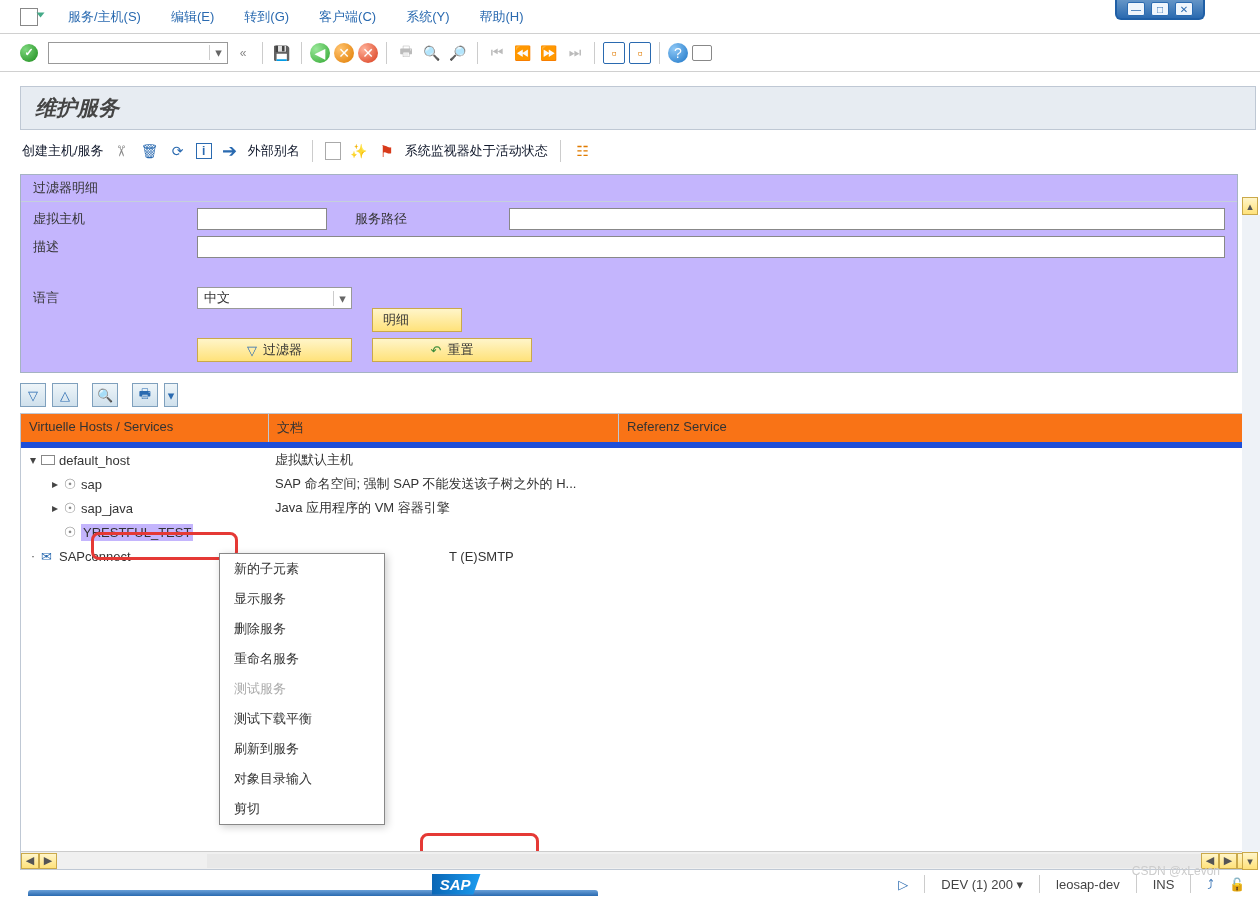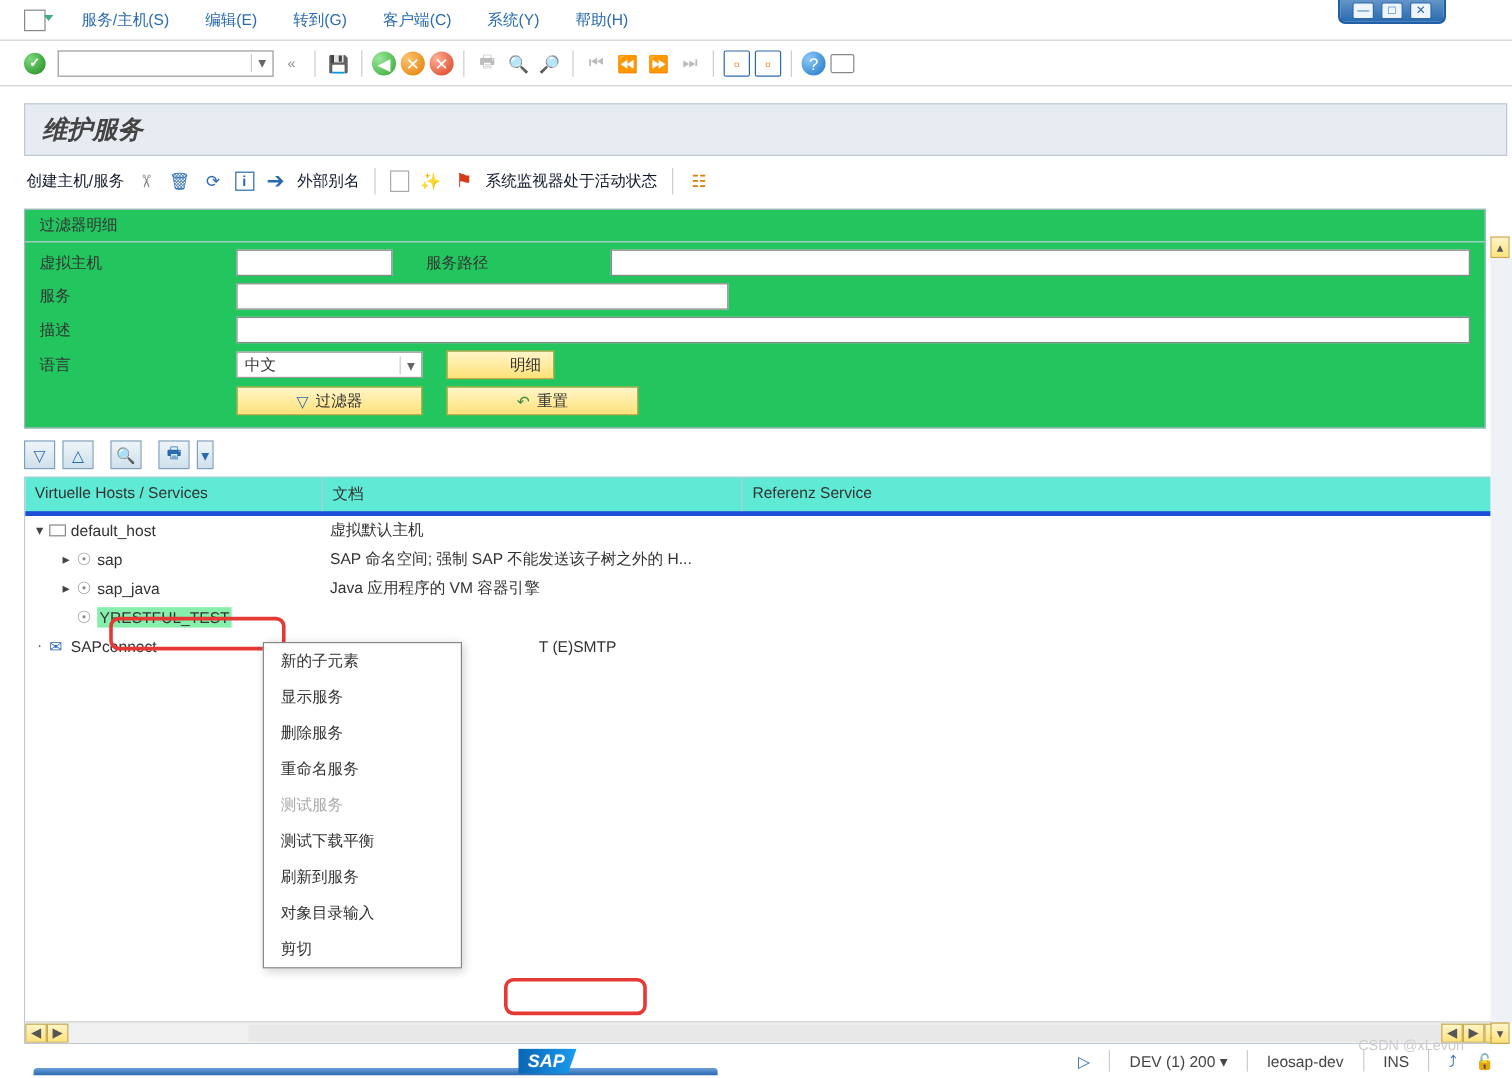--- a/index.html
+++ b/index.html
@@ -32,45 +32,45 @@
 .ab-icon.scissors::before{content:"✂"; color:#888; transform:rotate(90deg); font-size:15px;}
 .ab-icon.trash{ color:#2a6ab0;}
 .ab-icon.refresh{color:#2a6ab0;}
 .ab-icon.info{ border:1px solid #2a6ab0; color:#2a6ab0; font-weight:bold; font-size:12px; width:16px; height:16px;}
 .ab-icon.arrow{ color:#2a6ab0; font-size:18px;}
 .ab-sep{ width:1px; height:22px; background:#ccc; margin:0 4px;}
 .ab-icon.sheet{ border:1px solid #aaa; background:#fff; width:16px; height:18px;}
 .ab-icon.wand{ color:#e07b00;}
 .ab-icon.flag{ color:#d83a1a; font-size:16px;}
 .ab-icon.tree{ font-size:14px; color:#e07b00;}
-.filter-panel { border:1px solid #a5b3c2; background:#22c55e; margin-top:2px;}
+.filter-panel { border:1px solid #a5b3c2; background:#c4b5fd; margin-top:2px;}
 .fp-title { padding:4px 12px; }
 .fp-body { padding:0 12px 10px 12px; border-top:1px solid #c5d0db;}
 .fp-row { display:flex; align-items:center; margin-top:6px; gap:14px;}
 .fp-label { width:150px; color:#333;}
 .fp-input { height:22px; background:#fff; border:1px solid #888; }
 .btn-yel { height:24px; background:linear-gradient(#fff5c9,#ffe27a); border:1px solid #caa94a; display:flex; align-items:center; padding:0 10px; gap:6px; color:#333;}
 .btn-yel .bi { font-size:13px; color:#2a6ab0;}
 .tool-row { display:flex; align-items:center; gap:6px; padding:10px 0 6px 0;}
 .tool-btn { width:26px; height:24px; background:linear-gradient(#eef5f9,#cfe0ec); border:1px solid #7fa0bd; display:flex; align-items:center; justify-content:center; color:#2a6ab0;}
 .tree-container{ flex:1; position:relative; border:1px solid #bfc8d4; border-top:none; overflow:hidden; display:flex; flex-direction:column;}
-.tree-header{ display:flex; background:#5eead4; border-top:1px solid #bfc8d4; border-bottom:4px solid #1d4ed8;}
+.tree-header{ display:flex; background:#f97316; border-top:1px solid #bfc8d4; border-bottom:6px solid #1d4ed8;}
 .th-cell{ padding:5px 8px; border-right:1px solid #bfc8d4;}
 .tree-body{ flex:1; overflow:auto; background:#fff; position:relative;}
 .tree-row{ display:flex; align-items:center; height:24px;}
 .t-col1{ display:flex; align-items:center; padding-left:4px; width:248px; border-right:1px solid transparent;}
 .t-col2{ width:350px; padding-left:6px; color:#333; white-space:nowrap; overflow:hidden; text-overflow:clip;}
 .t-col3{ padding-left:6px; color:#333;}
 .exp{ width:12px; text-align:center; color:#444; font-size:12px; margin-right:2px;}
 .ic-host{ width:14px; height:10px; border:1px solid #888; margin-right:4px; display:inline-block;}
 .ic-serv{ width:14px; height:14px; margin-right:4px; display:inline-flex; align-items:center; justify-content:center; color:#888; font-size:14px;}
 .ic-conn{ width:14px; height:14px; margin-right:4px; color:#2a6ab0; font-size:13px;}
 .highlight-box{ position:absolute; border:3px solid #e53935; border-radius:8px;}
 .hl1{ left:70px; top:84px; width:147px; height:28px;}
-.sel-text{ background:#86efac; padding:1px 2px;}
+.sel-text{ background:#c4b5fd; padding:1px 2px;}
 .ctx-menu{ position:absolute; left:198px; top:105px; width:166px; background:#fff; border:1px solid #888; box-shadow:2px 2px 8px rgba(0,0,0,.2); z-index:100;}
 .ctx-item{ padding:6px 14px; color:#333;}
 .ctx-item.disabled{ color:#aaa;}
 .ctx-item.highlighted{ background:#ffe27a;}
 .ctx-hl-box{ position:absolute; left:200px; top:279px; width:119px; height:31px; border:3px solid #e53935; border-radius:8px; pointer-events:none;}
 .tree-hscroll { display:flex; align-items:center; height:18px; background:#f0f0f0; border-top:1px solid #ccc;}
 .hs-btn{width:18px; height:16px; display:flex; align-items:center; justify-content:center; background:linear-gradient(#fff5c9,#ffe27a); border:1px solid #caa94a; color:#555; font-size:11px;}
 .hs-track{flex:1; height:14px; background:#e8e8e8;}
 .vscroll-outer{ position:absolute; right:0; top:197px; bottom:28px; width:18px; display:flex; flex-direction:column;}
 .vs-btn{width:16px; height:18px; display:flex; align-items:center; justify-content:center; background:linear-gradient(#fff5c9,#ffe27a); border:1px solid #caa94a; color:#555; font-size:11px;}
@@ -155,34 +155,30 @@
   <div class="filter-panel" style="margin-right:18px;">
     <div class="fp-title">过滤器明细</div>
     <div class="fp-body">
       <div class="fp-row">
         <span class="fp-label">虚拟主机</span>
         <div class="fp-input" style="width:130px;"></div>
         <span style="margin-left:14px; width:140px;">服务路径</span>
         <div class="fp-input" style="flex:1;"></div>
       </div>
       <div class="fp-row">
-        <span class="fp-label">服务</span>
-        <div class="fp-input" style="width:410px;"></div>
-      </div>
-      <div class="fp-row">
         <span class="fp-label">描述</span>
         <div class="fp-input" style="flex:1;"></div>
       </div>
       <div class="fp-row">
         <span class="fp-label">语言</span>
         <div class="combo" style="width:155px;">
             <span style="flex:1; padding-left:6px;">中文</span>
             <span class="dd">▾</span>
           </div>
-        <div class="btn-yel" style="margin-left:6px; width:90px; justify-content:flex-end;">
+        <div class="btn-yel" style="margin-left:6px; width:90px; justify-content:flex-start;margin-top:44px;">
             <span>明细</span>
           </div>
       </div>
       <div class="fp-row">
         <span class="fp-label"></span>
         <div class="btn-yel" style="width:155px; justify-content:center;">
             <span class="bi">▽</span>
             <span>过滤器</span>
           </div>
         <div class="btn-yel" style="margin-left:6px; width:160px; justify-content:center;">

